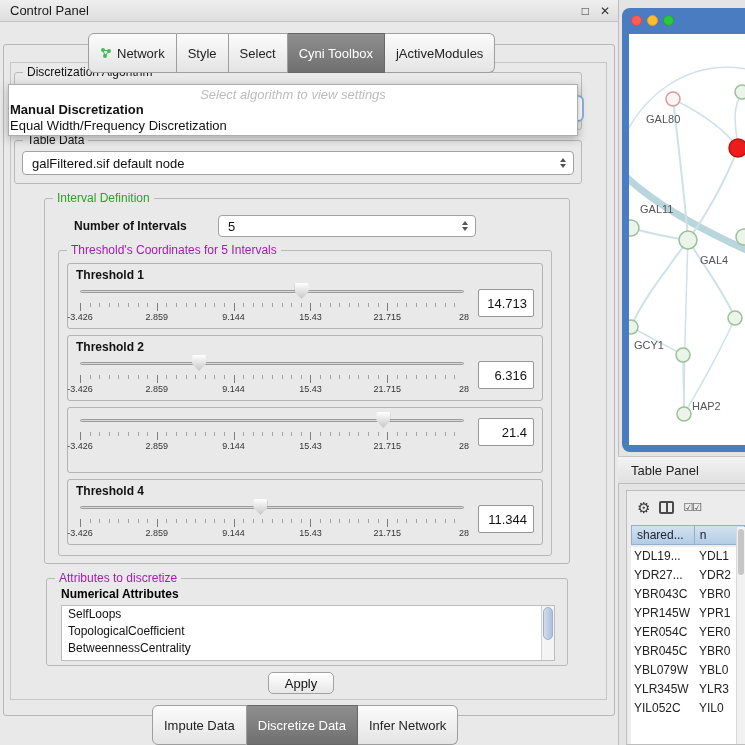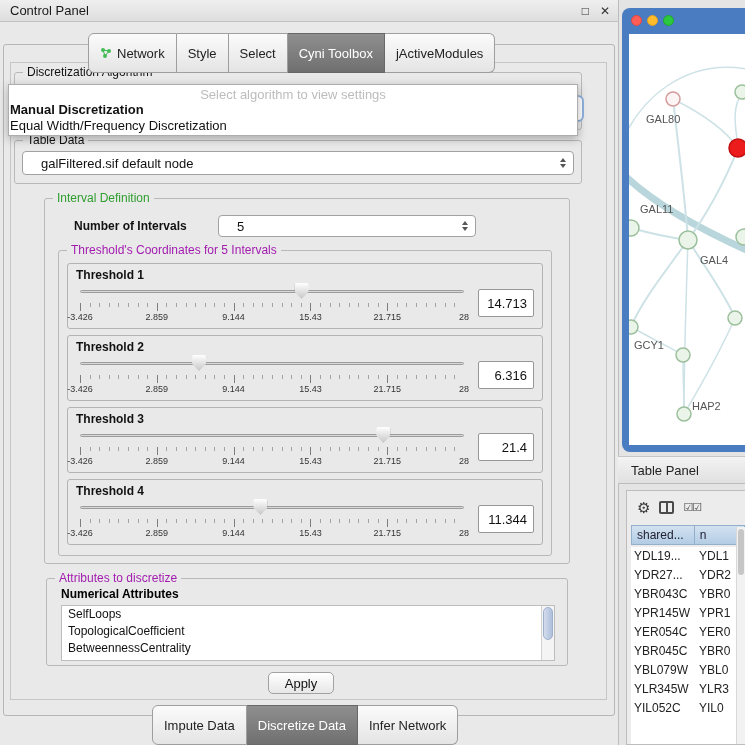--- a/index.html
+++ b/index.html
@@ -29,27 +29,27 @@
   .group{position:absolute;border:1px solid #b9b9b9;border-radius:3px;}
   .gtitle{position:absolute;top:-8px;left:8px;background:#e9e9e9;padding:0 4px;font-size:12px;white-space:nowrap;}
   .gtitle.dark{color:#111;}
   .gtitle.green{color:#2f9e2f;}
   .gtitle.blue{color:#a21caf;}
 
   .algo-group{left:14px;top:72px;width:568px;height:58px;}
 
   
   .dd-overlay{position:absolute;left:8px;top:84px;width:570px;height:52px;background:#fff;border:1px solid #adadad;box-shadow:0 3px 9px rgba(0,0,0,.28);z-index:30;padding-top:2px;}
-  .dd-hint{text-align:center;color:#bcbcbc;font-size:13px;line-height:15px;}
+  .dd-hint{text-align:center;color:#bcbcbc;font-size:13px;line-height:15px;font-style:italic;}
   .dd-opt{font-size:13px;color:#111;line-height:16px;padding-left:1px;}
   .dd-opt.bold{font-weight:bold;}
   .combo-peek{position:absolute;left:558px;top:95px;width:26px;height:27px;background:#fff;border:2px solid #8db0dd;border-radius:6px;z-index:10;}
 
   
-  .combo{position:absolute;background:#fff;border:1px solid #a2a2a2;border-radius:4px;display:flex;align-items:center;padding:0 18px;font-size:13px;color:#111;}
+  .combo{position:absolute;background:#fff;border:1px solid #a2a2a2;border-radius:4px;display:flex;align-items:center;padding:0 9px;font-size:13px;color:#111;}
   .arrows{position:absolute;right:7px;top:50%;transform:translateY(-50%);display:flex;flex-direction:column;gap:2px;}
   .arr-up{width:0;height:0;border-left:3.5px solid transparent;border-right:3.5px solid transparent;border-bottom:4.5px solid #555;}
   .arr-dn{width:0;height:0;border-left:3.5px solid transparent;border-right:3.5px solid transparent;border-top:4.5px solid #555;}
 
   .tabledata-group{left:14px;top:140px;width:568px;height:44px;}
   .tabledata-combo{left:22px;top:151px;width:552px;height:24px;}
 
   .interval-group{left:44px;top:198px;width:526px;height:366px;}
   .count-label{position:absolute;left:74px;top:219px;font-size:12px;font-weight:bold;color:#111;}
   .count-combo{left:218px;top:215px;width:258px;height:22px;}
@@ -221,21 +221,20 @@
             <span class="scale-label" style="left: 20%;">2.859</span>
             <span class="scale-label" style="left: 40%;">9.144</span>
             <span class="scale-label" style="left: 60%;">15.43</span>
             <span class="scale-label" style="left: 80%;">21.715</span>
             <span class="scale-label" style="left: 100%;">28</span>
           </div>
           <input class="value-input" value="6.316" style="">
         </div>
       </div>
       <div class="th-box">
-        <div class="th-label">Threshold 3</div>
         <div class="th-row">
           <div class="slider">
             <div class="track"></div>
             <div class="thumb" style="left: calc(79% - 7px);"></div>
             <div class="ticks"></div>
             <span class="scale-label" style="left: 0%;">-3.426</span>
             <span class="scale-label" style="left: 20%;">2.859</span>
             <span class="scale-label" style="left: 40%;">9.144</span>
             <span class="scale-label" style="left: 60%;">15.43</span>
             <span class="scale-label" style="left: 80%;">21.715</span>

